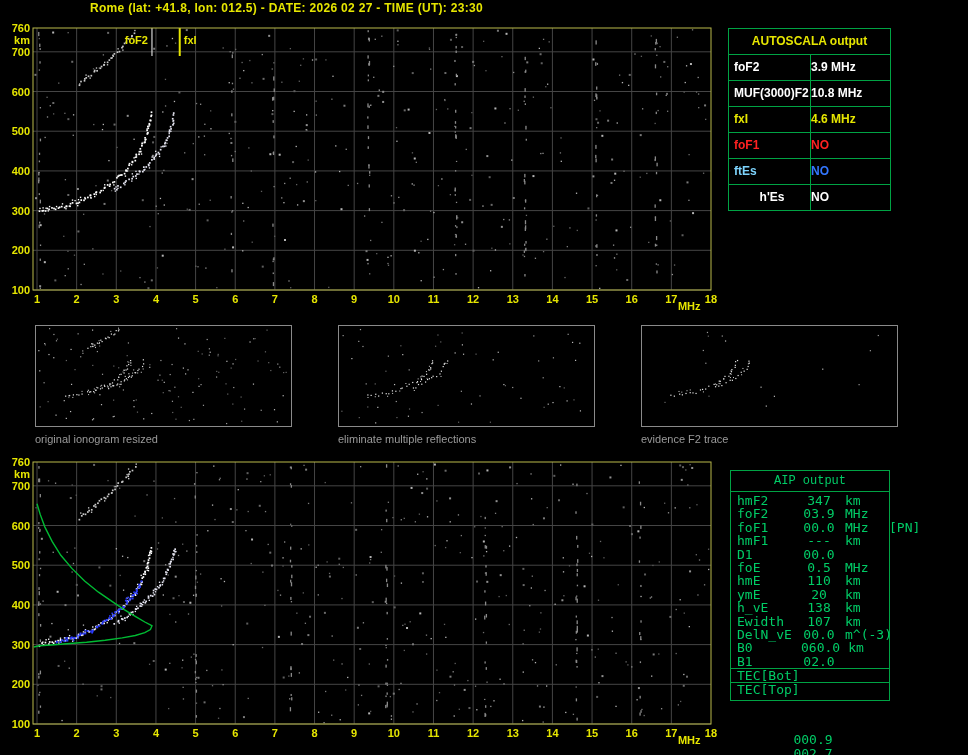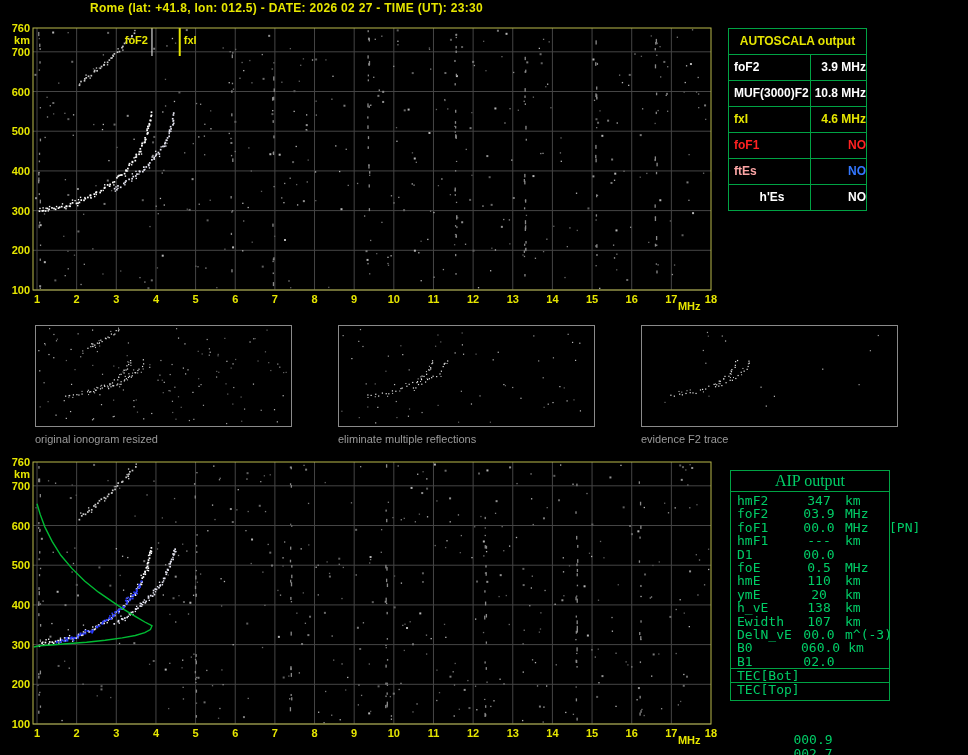--- a/index.html
+++ b/index.html
@@ -7,27 +7,27 @@
   .title{position:absolute;left:90px;top:1px;color:#e6e600;font-size:12px;font-weight:bold;letter-spacing:0.3px;}
   svg.plot{position:absolute;display:block;}
   #plot-top{left:8px;top:22px;}
   #plot-bottom{left:8px;top:456px;}
   svg text{font-family:"Liberation Sans",sans-serif;font-size:11px;font-weight:bold;fill:#e6e600;}
   .thumb{position:absolute;top:325px;width:255px;height:100px;border:1px solid #8a8a8a;background:#000;}
   .thumb svg{width:255px;height:100px;display:block;}
   #thumb-wrap-1{left:35px;}#thumb-wrap-2{left:338px;}#thumb-wrap-3{left:641px;}
   .caption{position:absolute;top:433px;width:257px;text-align:left;color:#9a9a9a;font-size:11px;}
   #cap-1{left:35px;}#cap-2{left:338px;}#cap-3{left:641px;}
-  .as-panel{position:absolute;left:728px;top:28px;width:139px;border:1px solid #00a344;background:#000;box-sizing:border-box;}
+  .as-panel{position:absolute;left:728px;top:28px;width:163px;border:1px solid #00a344;background:#000;box-sizing:border-box;}
   .as-header{height:25px;line-height:25px;text-align:center;color:#e6e600;font-weight:bold;font-size:12px;}
   .as-row{display:flex;height:25px;line-height:25px;border-top:1px solid #00a344;font-weight:bold;font-size:12px;}
   .as-label{flex:0 0 82px;padding-left:5px;border-right:1px solid #00a344;box-sizing:border-box;}
-  .as-value{flex:1;text-align:right;}
+  .as-value{flex:1;text-align:left;}
   .aip-panel{position:absolute;left:730px;top:470px;width:160px;border:1px solid #00a344;background:#000;color:#00cc66;box-sizing:border-box;}
-  .aip-header{height:20px;line-height:20px;text-align:center;font-size:16px;border-bottom:1px solid #00a344;font-family:Liberation Serif, serif;}
+  .aip-header{height:20px;line-height:20px;text-align:center;font-size:12px;border-bottom:1px solid #00a344;font-family:Liberation Mono, monospace;}
   #aip-rows{padding:2px 0 3px 0;}
   .aip-row{display:flex;height:13.4px;line-height:13.4px;font-size:13px;font-family:"DejaVu Sans Mono",monospace;padding-left:6px;}
   .aip-sep{border-top:1px solid #00a344;flex-direction:column;}
   .aip-name{flex:0 0 64px;}
   .aip-val{flex:0 0 36px;text-align:center;}
   .aip-unit{flex:0 0 42px;padding-left:8px;}
   .aip-extra{padding-left:2px;}
 </style>
 </head>
 <body>
@@ -863,21 +863,21 @@
         </div>
         <div class="as-row">
           <span class="as-label" style="color: rgb(230, 230, 0);">fxI</span>
           <span class="as-value" style="color: rgb(230, 230, 0);">4.6 MHz</span>
         </div>
         <div class="as-row">
           <span class="as-label" style="color: rgb(255, 34, 34);">foF1</span>
           <span class="as-value" style="color: rgb(255, 34, 34);">NO</span>
         </div>
         <div class="as-row">
-          <span class="as-label" style="color: #fca5a5;">ftEs</span>
+          <span class="as-label" style="color: #7dd3fc;">ftEs</span>
           <span class="as-value" style="color: rgb(51, 119, 255);">NO</span>
         </div>
         <div class="as-row">
           <span class="as-label" style="color: rgb(255, 255, 255); text-align: center;">h'Es</span>
           <span class="as-value" style="color: rgb(255, 255, 255);">NO</span>
         </div>
       </div>
   </div>
 
   <div class="thumb" id="thumb-wrap-1">

